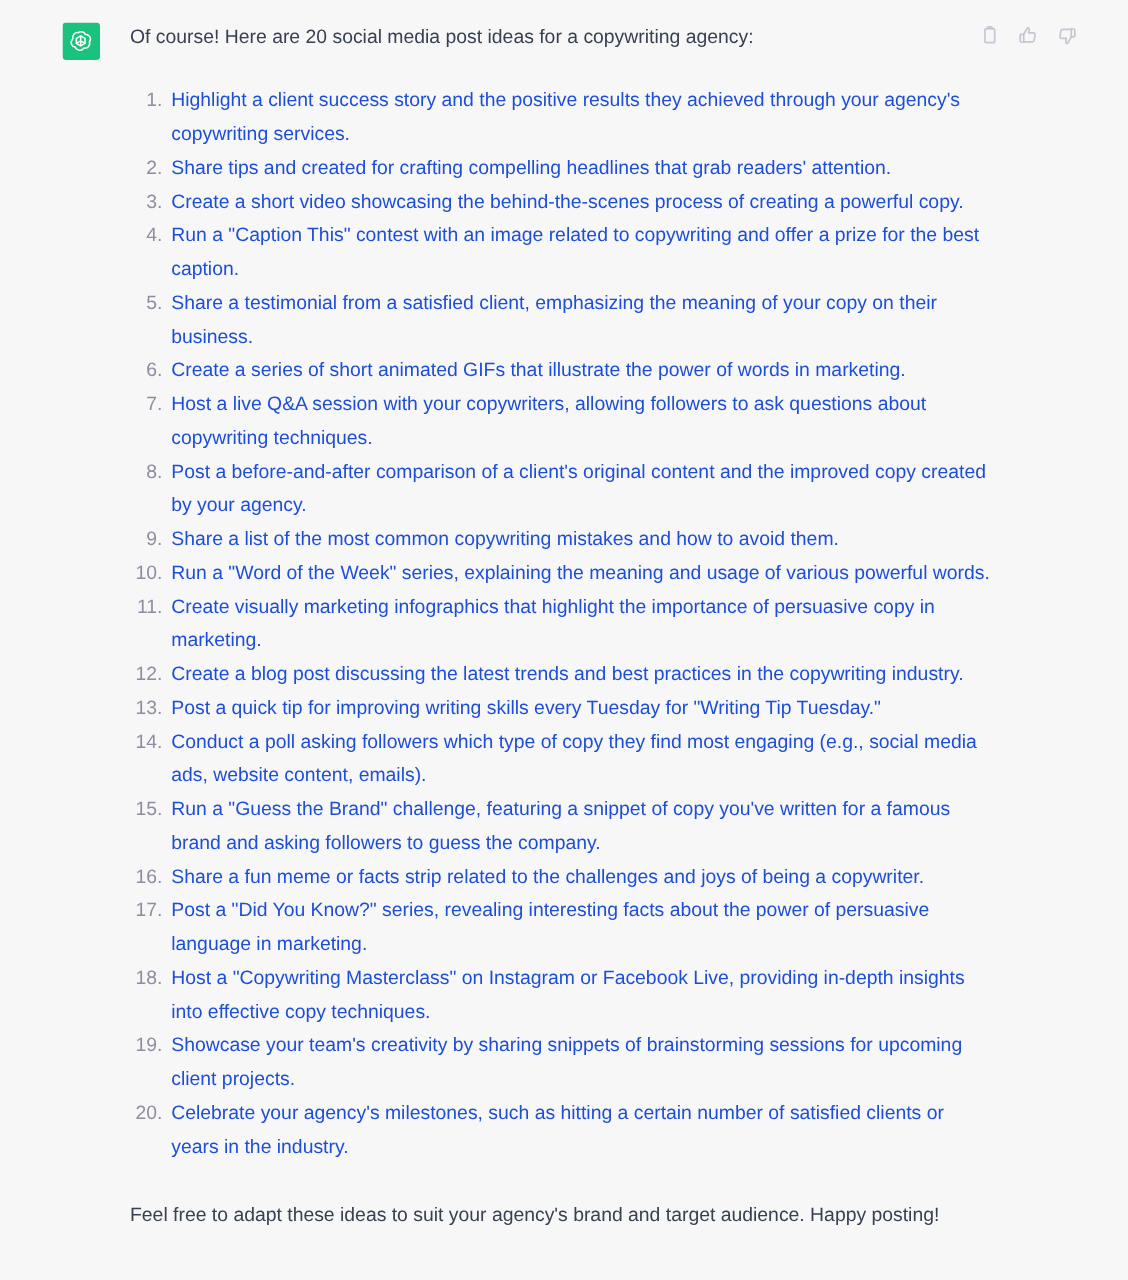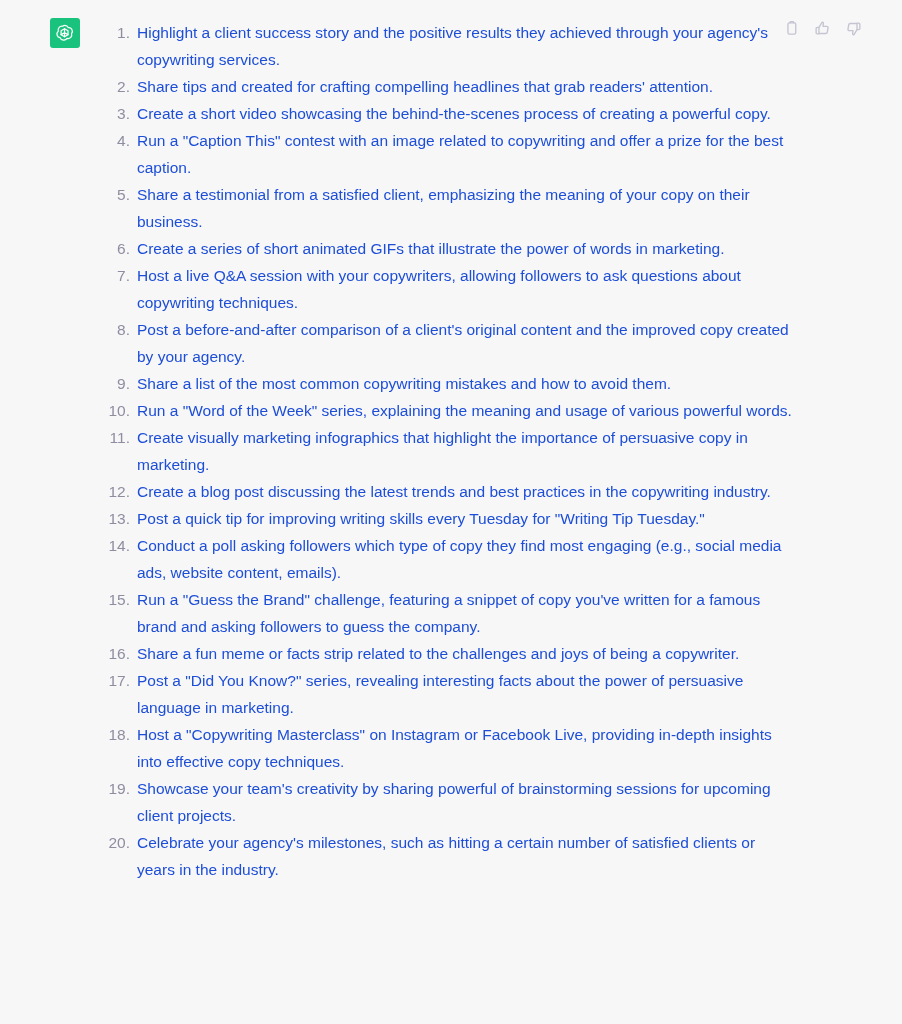--- a/index.html
+++ b/index.html
@@ -145,39 +145,41 @@
     <button class="action-btn" title="Bad response">
       <svg width="17" height="17" viewBox="0 0 24 24" fill="none" stroke="currentColor" stroke-width="1.9" stroke-linecap="round" stroke-linejoin="round">
         <path d="M17 13.5v-9h2.4A1.6 1.6 0 0 1 21 6.1v5.8a1.6 1.6 0 0 1-1.6 1.6H17z"></path>
         <path d="M17 13.5l-4.3 7.2c-.9.4-2-.2-2-1.2l.6-4.4H6.1c-1.2 0-2.1-1.1-1.9-2.3l1-5.9C5.4 5.8 6.3 5 7.4 5H17"></path>
       </svg>
     </button>
   </div>
 
   <div class="content">
 
+    <p class="intro">Of course! Here are 20 social media post ideas for a copywriting agency:</p>
 
     <ol class="idea-list">
       <li>Highlight a client success story and the positive results they achieved through your agency's copywriting services.</li>
       <li>Share tips and created for crafting compelling headlines that grab readers' attention.</li>
       <li>Create a short video showcasing the behind-the-scenes process of creating a powerful copy.</li>
       <li>Run a "Caption This" contest with an image related to copywriting and offer a prize for the best caption.</li>
       <li>Share a testimonial from a satisfied client, emphasizing the meaning of your copy on their business.</li>
       <li>Create a series of short animated GIFs that illustrate the power of words in marketing.</li>
       <li>Host a live Q&amp;A session with your copywriters, allowing followers to ask questions about copywriting techniques.</li>
       <li>Post a before-and-after comparison of a client's original content and the improved copy created by your agency.</li>
       <li>Share a list of the most common copywriting mistakes and how to avoid them.</li>
       <li>Run a "Word of the Week" series, explaining the meaning and usage of various powerful words.</li>
       <li>Create visually marketing infographics that highlight the importance of persuasive copy in marketing.</li>
       <li>Create a blog post discussing the latest trends and best practices in the copywriting industry.</li>
       <li>Post a quick tip for improving writing skills every Tuesday for "Writing Tip Tuesday."</li>
       <li>Conduct a poll asking followers which type of copy they find most engaging (e.g., social media ads, website content, emails).</li>
       <li>Run a "Guess the Brand" challenge, featuring a snippet of copy you've written for a famous brand and asking followers to guess the company.</li>
       <li>Share a fun meme or facts strip related to the challenges and joys of being a copywriter.</li>
       <li>Post a "Did You Know?" series, revealing interesting facts about the power of persuasive language in marketing.</li>
       <li>Host a "Copywriting Masterclass" on Instagram or Facebook Live, providing in-depth insights into effective copy techniques.</li>
-      <li>Showcase your team's creativity by sharing powerful of brainstorming sessions for upcoming client projects.</li>
+      <li>Showcase your team's creativity by sharing snippets of brainstorming sessions for upcoming client projects.</li>
       <li>Celebrate your agency's milestones, such as hitting a certain number of satisfied clients or years in the industry.</li>
     </ol>
 
+    <p class="outro">Feel free to adapt these ideas to suit your agency's brand and target audience. Happy posting!</p>
 
   </div>
 </div>
 
 </body></html>

